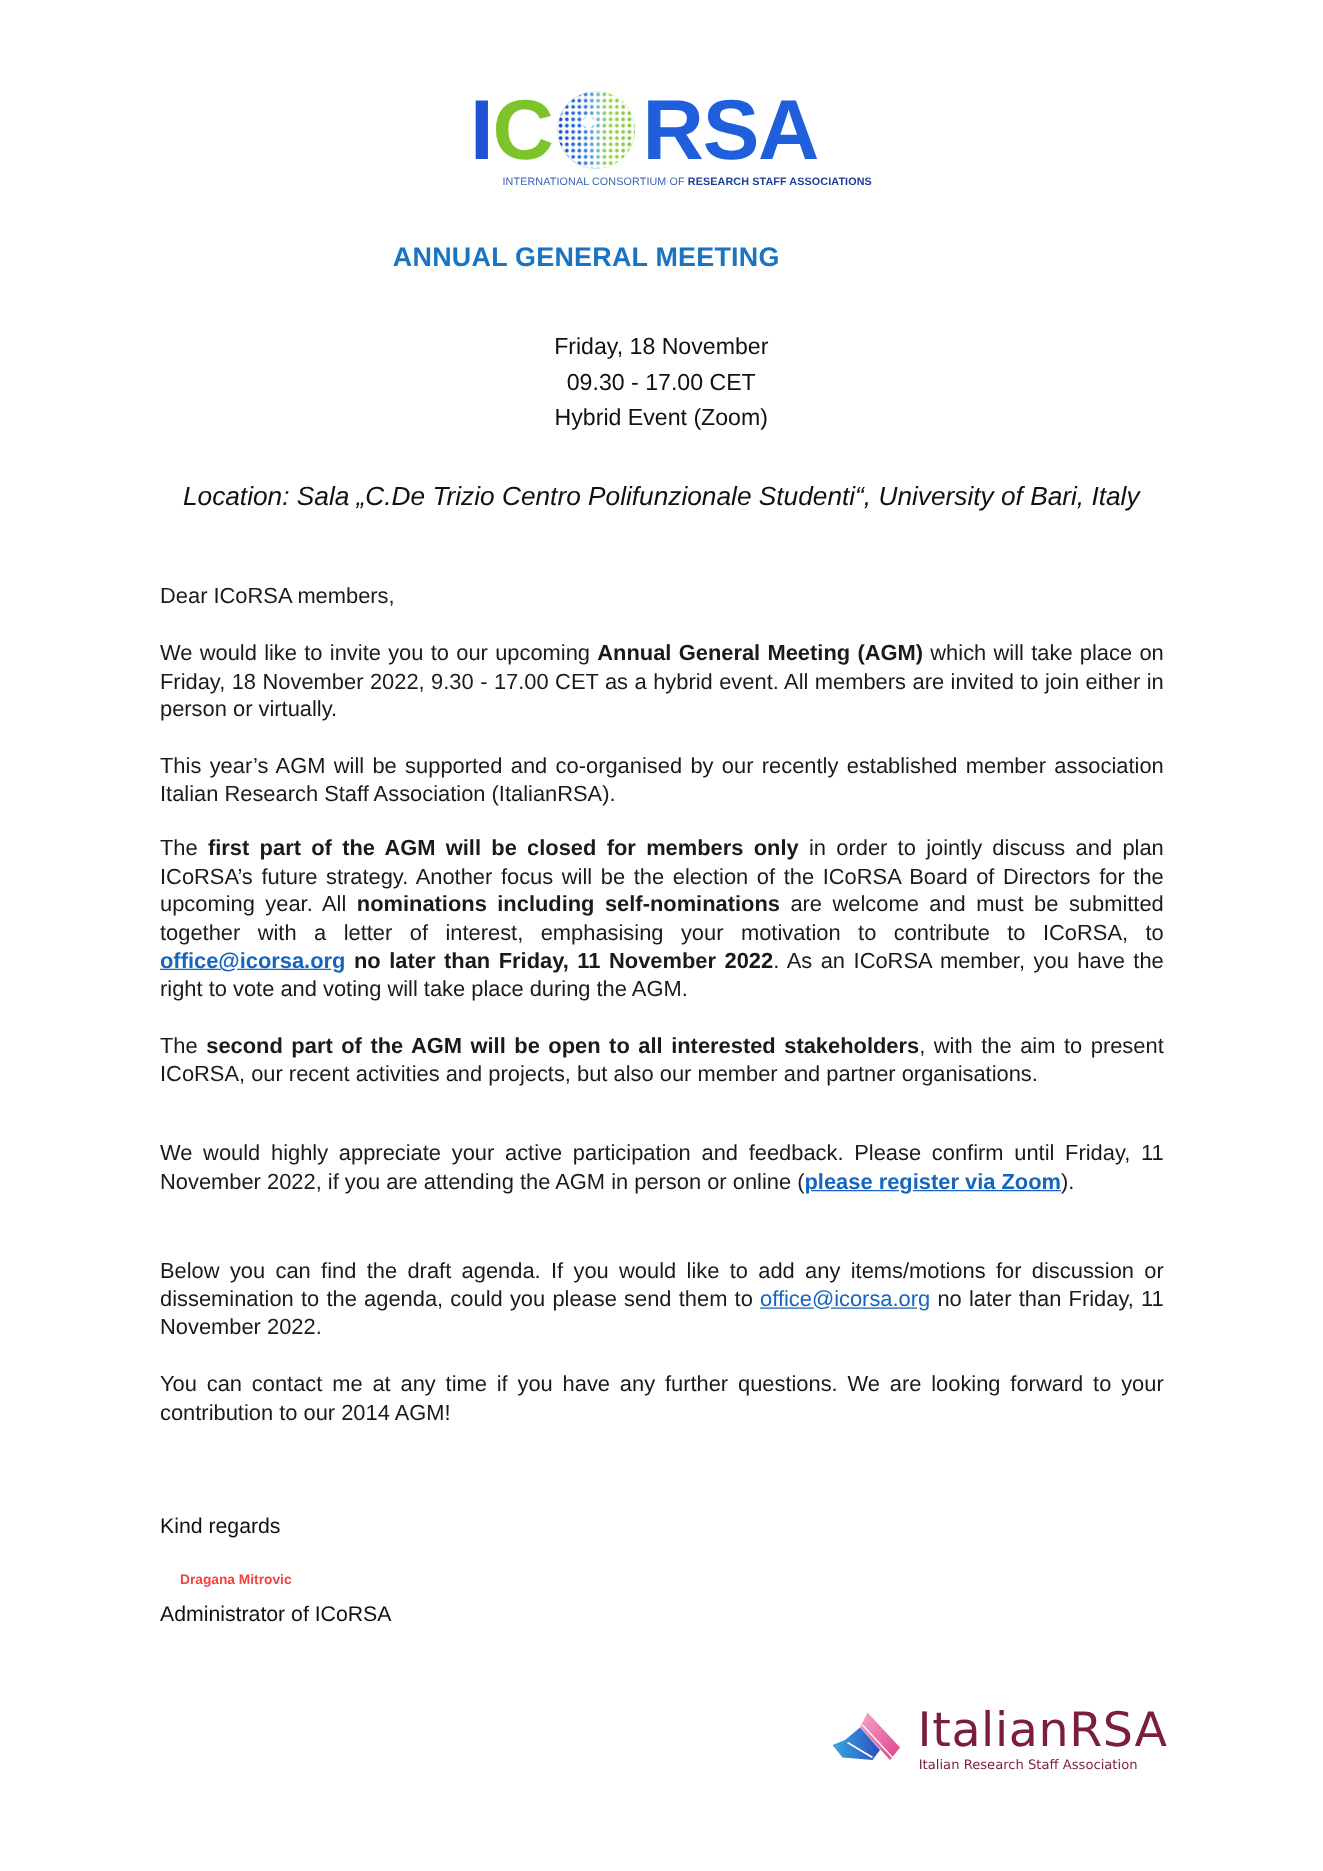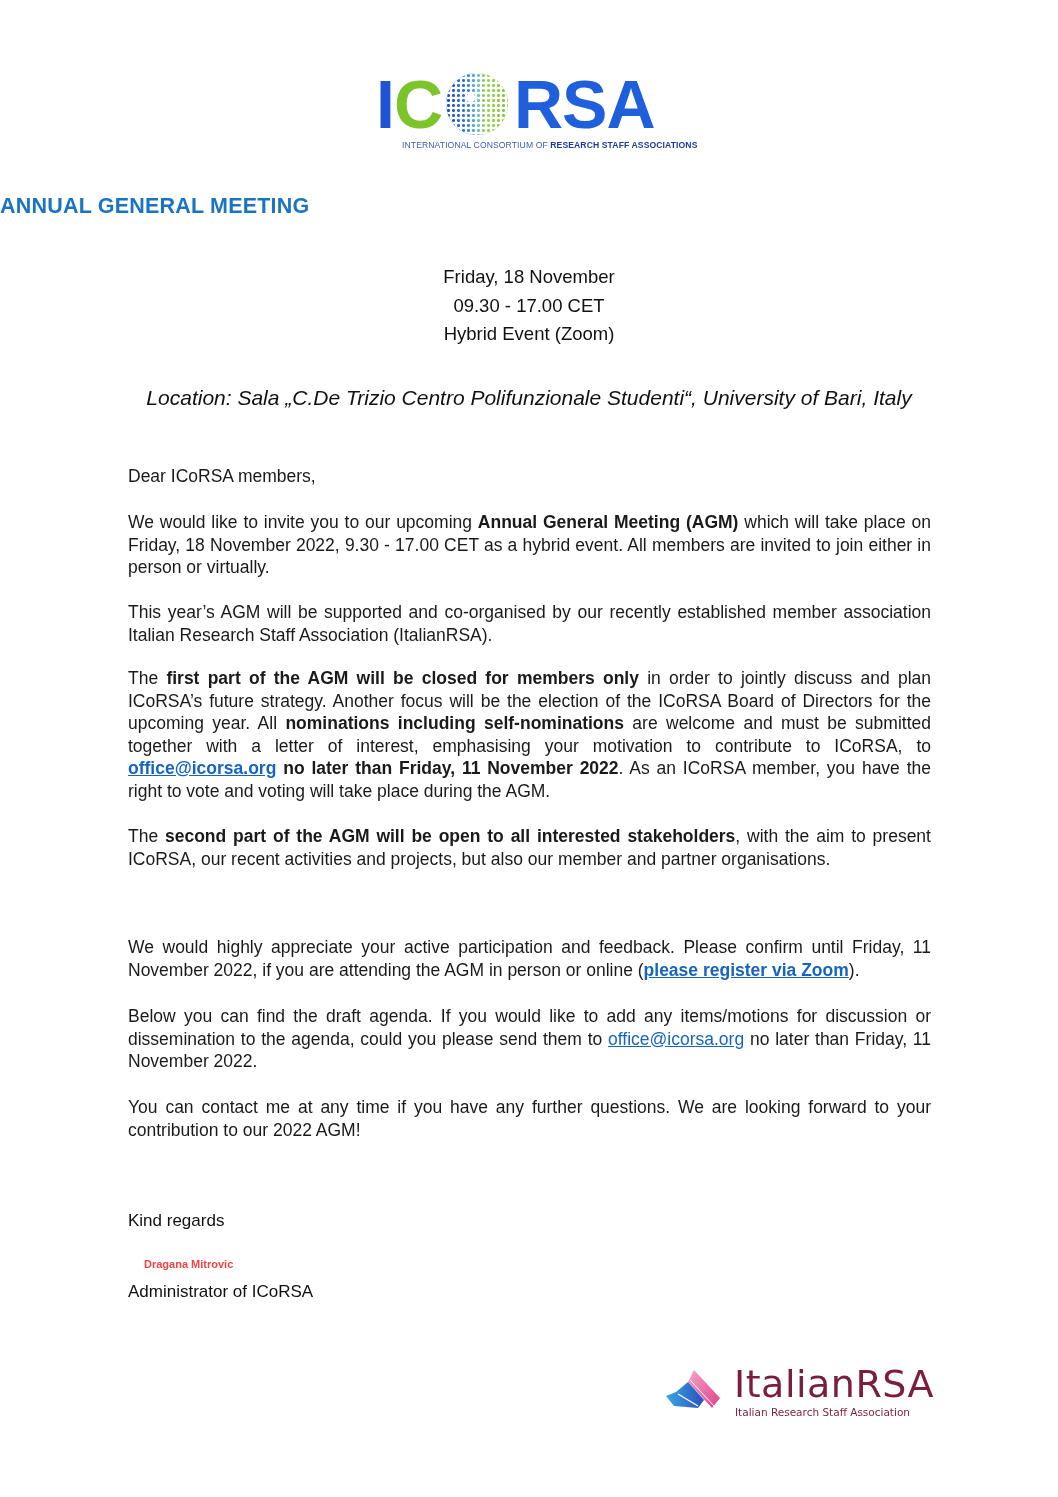--- a/index.html
+++ b/index.html
@@ -16,37 +16,37 @@
   .globe { width: 62px; height: 62px; margin: 0 4px; border-radius: 50%; position: relative; overflow: hidden;
            background: radial-gradient(circle at 40% 40%, #ffffff 0 8%, transparent 9%),
                        linear-gradient(90deg, #1a46c8 0%, #2f7fe0 35%, #68b8d8 50%, #9ad64a 65%, #7ec43a 100%); }
   .globe::after { content: ""; position: absolute; inset: 0;
            background-image: radial-gradient(circle, transparent 1.2px, #ffffff 1.8px);
            background-size: 5px 5px; }
   .logo-tagline { position: absolute; left: 0; top: 66px; font-size: 8.6px; letter-spacing: 0.1px; white-space: nowrap; color: #3a5db5; padding-left: 26px; }
   .logo-tagline b { color: #1a3c9c; }
 
   
-  .title { left: 0; width: 938px; top: 194px; text-align: left; color: #1a74c2; font-weight: bold; font-size: 21.5px; letter-spacing: 0.2px; }
+  .title { left: 0; width: 938px; top: 194px; text-align: center; color: #1a74c2; font-weight: bold; font-size: 21.5px; letter-spacing: 0.2px; }
   .date-block { left: 0; width: 1058px; top: 263px; text-align: center; font-weight: normal; font-size: 18.5px; line-height: 28.5px; color: #111; }
   .location { left: 0; width: 1058px; top: 386px; text-align: center; font-style: italic; font-size: 21px; color: #111; }
 
   
   .body-text { left: 128px; width: 803px; font-size: 17.5px; line-height: 22.5px; color: #1a1a1a; }
   .justify { text-align: justify; text-align-last: left; }
   .body-text b { font-weight: bold; }
   a.link { color: #1565c0; text-decoration: underline; }
   a.link.bold { font-weight: bold; }
 
   .p-dear { top: 465px; }
   .p-invite { top: 511px; }
   .p-support { top: 601px; }
   .p-first { top: 667px; }
   .p-second { top: 825px; }
-  .p-appreciate { top: 936px; }
+  .p-appreciate { top: 911px; }
   .p-agenda { top: 1005px; }
   .p-contact { top: 1096px; }
 
   .closing { left: 128px; top: 1211px; font-size: 17px; color: #111; }
   .sig-name { left: 144px; top: 1258px; font-size: 11px; font-weight: bold; color: #ef4444; }
   .sig-role { left: 128px; top: 1282px; font-size: 17px; color: #111; }
 
   
   .it-logo { left: 664px; top: 1366px; width: 250px; height: 56px; }
   .it-mark { position: absolute; left: 0; top: 2px; width: 58px; height: 44px; }
@@ -83,21 +83,21 @@
 <div class="abs body-text justify p-support">This year’s AGM will be supported and co-organised by our recently established member association Italian Research Staff Association (ItalianRSA).</div>
 
 <div class="abs body-text justify p-first"><span>The </span><b>first part of the AGM will be closed for members only</b><span> in order to jointly discuss and plan ICoRSA’s future strategy. Another focus will be the election of the ICoRSA Board of Directors for the upcoming year. All </span><b>nominations including self-nominations</b><span> are welcome and must be submitted together with a letter of interest, emphasising your motivation to contribute to ICoRSA, to </span><a class="link bold" href="#">office@icorsa.org</a><b> no later than Friday, 11 November 2022</b><span>. As an ICoRSA member, you have the right to vote and voting will take place during the AGM.</span></div>
 
 <div class="abs body-text justify p-second"><span>The </span><b>second part of the AGM will be open to all interested stakeholders</b><span>, with the aim to present ICoRSA, our recent activities and projects, but also our member and partner organisations.</span></div>
 
 <div class="abs body-text justify p-appreciate"><span>We would highly appreciate your active participation and feedback. Please confirm until Friday, 11 November 2022, if you are attending the AGM in person or online (</span><a class="link bold" href="#">please register via Zoom</a><span>).</span></div>
 
 <div class="abs body-text justify p-agenda"><span>Below you can find the draft agenda. If you would like to add any items/motions for discussion or dissemination to the agenda, could you please send them to </span><a class="link" href="#">office@icorsa.org</a><span> no later than Friday, 11 November 2022.</span></div>
 
-<div class="abs body-text justify p-contact">You can contact me at any time if you have any further questions. We are looking forward to your contribution to our 2022 AGM!</div>
+<div class="abs body-text justify p-contact">You can contact me at any time if you have any further questions. We are looking forward to your contribution to our 2014 AGM!</div>
 
 <div class="abs closing">Kind regards</div>
 <div class="abs sig-name">Dragana Mitrovic</div>
 <div class="abs sig-role">Administrator of ICoRSA</div>
 
 <div class="abs it-logo">
   <svg class="it-mark" viewBox="0 0 58 44">
     <defs>
       <linearGradient id="pk" x1="0" y1="0" x2="1" y2="1">
         <stop offset="0" stop-color="#f3a6c8"></stop>

